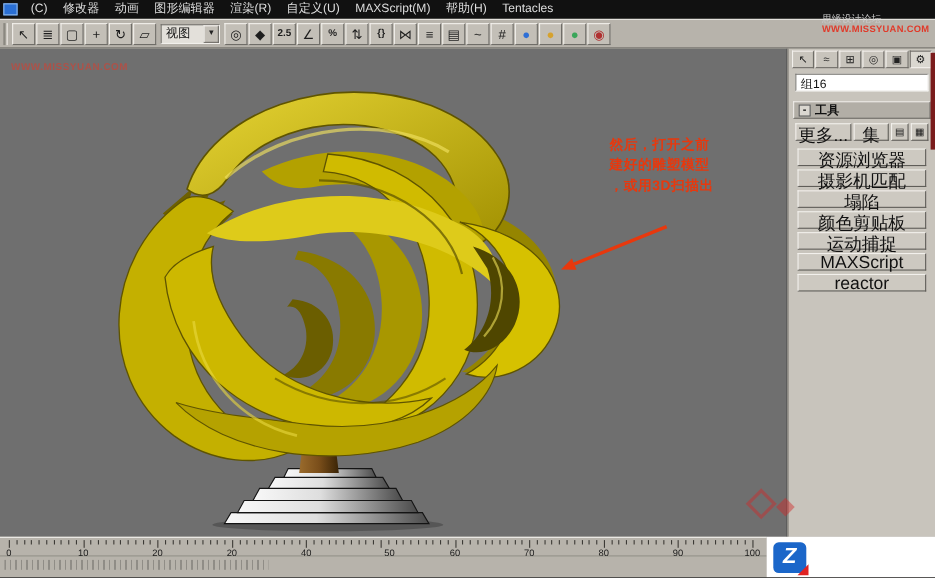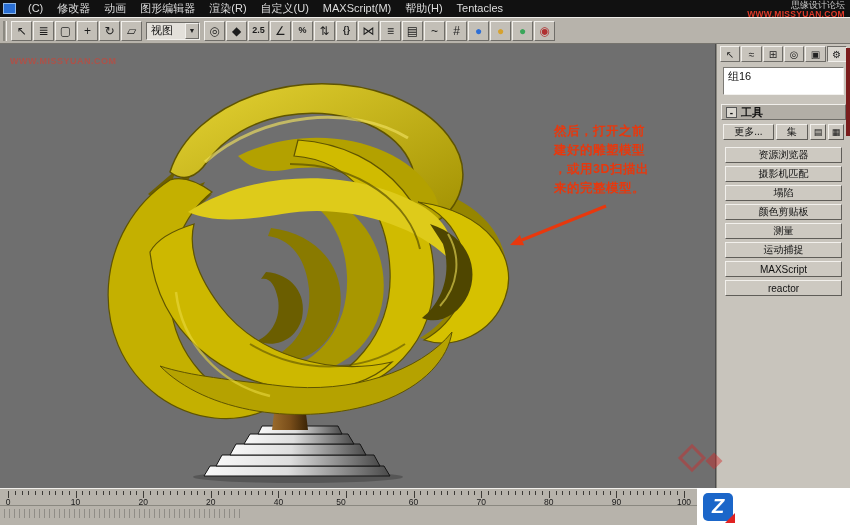--- a/index.html
+++ b/index.html
@@ -6,21 +6,21 @@
 html,body{width:850px;height:525px;overflow:hidden;background:#000;
   font-family:"Liberation Sans","DejaVu Sans",sans-serif}
 .app{position:relative;width:850px;height:525px;background:var(--ui,#b7b3ab);overflow:hidden}
 
 
 .menubar{position:absolute;left:0;top:0;width:850px;height:17px;background:var(--menu_bg,#111);
   display:flex;align-items:center;z-index:20}
 .winicon{width:13px;height:11px;background:#2a6fd4;border:1px solid #8fb8e8;margin:0 5px 0 3px;flex:0 0 auto}
 .menus{display:flex;align-items:center}
 .menu-item{color:#ddd;font-size:11px;line-height:15px;padding:0 7px;cursor:default;white-space:nowrap}
-.brand{position:absolute;right:5px;top:1px;text-align:right;line-height:9px;z-index:30}
+.brand{position:absolute;right:5px;top:13px;text-align:left;line-height:9px;z-index:30}
 .brand1{color:#c8c8c8;font-size:9px}
 .brand2{color:#e03a2a;font-size:8.5px;font-weight:bold;letter-spacing:.3px}
 
 
 .toolbar{position:absolute;left:0;top:17px;width:850px;height:27px;background:var(--ui,#b7b3ab);
   border-top:1px solid #efede9;border-bottom:1px solid #76746e;
   display:flex;align-items:center;padding:0 3px;gap:1px;z-index:10}
 .grip{width:4px;height:20px;border-left:2px solid #8a8880;border-right:1px solid #efede9;margin-right:3px}
 .icon-group{display:flex;align-items:center;gap:1px}
 .tbtn{width:21px;height:20px;background:#c3bfb7;border:1px solid;
@@ -47,29 +47,29 @@
   font-size:12.5px;font-weight:bold;line-height:19px;letter-spacing:.5px}
 
 
 .panel{position:absolute;left:716px;top:44px;width:134px;height:444px;background:var(--panel,#c8c4bc);
   border-left:1px solid #8a8880}
 .panel-tabs{display:flex;gap:1px;padding:2px 3px;height:20px}
 .ptab{flex:1;height:16px;background:#c8c4bc;border:1px solid;border-color:#f2f0ec #6f6d68 #6f6d68 #f2f0ec;
   font-size:10px;display:flex;align-items:center;justify-content:center;color:#222;cursor:default}
 .ptab.active{border-color:#6f6d68 #f2f0ec #f2f0ec #6f6d68;background:#dad7d0}
 .group-field{margin:3px 6px 5px;background:#fff;border:1px solid;border-color:#7b7974 #f2f1ee #f2f1ee #7b7974;
-  font-size:11px;padding:1px 4px;height:28px;color:#111}
+  font-size:11px;padding:1px 4px;height:16px;color:#111}
 .rollout{margin:9px 4px 4px;background:#b2aea6;border:1px solid;border-color:#f0eeea #6f6d68 #6f6d68 #f0eeea;
   display:flex;align-items:center;height:16px;font-size:11px;font-weight:bold;color:#111}
 .collapse{width:11px;height:11px;border:1px solid #555;background:#dad7d0;font-size:10px;line-height:9px;
   text-align:center;margin:0 4px;cursor:default}
 .rtitle{flex:1;text-align:left;margin-right:16px}
 .top-btn-row{display:flex;gap:2px;margin:3px 6px}
 button.gbtn,button.util{background:#cdc9c1;border:1px solid;border-color:#f2f0ec #5f5d58 #5f5d58 #f2f0ec;
-  font-size:10px;color:#111;height:16px;font-family:inherit;cursor:default}
+  font-size:16px;color:#111;height:16px;font-family:inherit;cursor:default}
 button.more{flex:1.6}
 button.sets{flex:1}
 button.mini{flex:0 0 16px;font-size:9px;padding:0}
 .util-list{display:flex;flex-direction:column;gap:3px;margin:7px 8px}
 button.util{height:16px;width:100%}
 .edge-strip{position:absolute;right:0;top:4px;width:4px;height:88px;background:#7a1c1c}
 
 
 .ruler{position:absolute;left:0;top:488px;width:697px;height:18px;background:var(--ui,#b7b3ab);
   border-top:1px solid #f0eeea;border-bottom:1px solid #8a8880}
@@ -255,21 +255,20 @@
         <line x1="606" y1="162" x2="522" y2="196" stroke="#e8380d" stroke-width="3"></line>
         <polygon points="510,201 524.1,201.2 519.9,191" fill="#e8380d"></polygon>
       </g>
     </svg>
 
     <div class="vp-watermark">WWW.MISSYUAN.COM</div>
     <div class="annotation" id="annotation">
         <div class="ann-line">然后，打开之前</div>
         <div class="ann-line">建好的雕塑模型</div>
         <div class="ann-line">，或用3D扫描出</div>
-        <div class="ann-line">来的完整模型。</div>
       </div>
   </div>
 
   <div class="panel">
     <div class="panel-tabs" id="panelTabs">
         <div class="ptab">↖</div>
         <div class="ptab">≈</div>
         <div class="ptab">⊞</div>
         <div class="ptab">◎</div>
         <div class="ptab">▣</div>
@@ -286,21 +285,20 @@
       <span id="miniIcons" style="display:flex;gap:2px">
           <button class="gbtn mini">▤</button>
           <button class="gbtn mini">▦</button>
         </span>
     </div>
     <div class="util-list" id="utilButtons">
         <button class="util">资源浏览器</button>
         <button class="util">摄影机匹配</button>
         <button class="util">塌陷</button>
         <button class="util">颜色剪贴板</button>
-        <button class="util">测量</button>
         <button class="util">运动捕捉</button>
         <button class="util">MAXScript</button>
         <button class="util">reactor</button>
       </div>
     <div class="edge-strip"></div>
   </div>
 
   <div class="ruler" id="ruler">
       <div class="tick major" style="left: 8px;"></div>
       <div class="tlabel" style="left: 8px;">0</div>
@@ -351,21 +349,21 @@
       <div class="tick" style="left: 285.16px;"></div>
       <div class="tick" style="left: 291.92px;"></div>
       <div class="tick" style="left: 298.68px;"></div>
       <div class="tick" style="left: 305.44px;"></div>
       <div class="tick" style="left: 312.2px;"></div>
       <div class="tick" style="left: 318.96px;"></div>
       <div class="tick" style="left: 325.72px;"></div>
       <div class="tick" style="left: 332.48px;"></div>
       <div class="tick" style="left: 339.24px;"></div>
       <div class="tick major" style="left: 346px;"></div>
-      <div class="tlabel" style="left: 341px;">50</div>
+      <div class="tlabel" style="left: 354px;">50</div>
       <div class="tick" style="left: 352.76px;"></div>
       <div class="tick" style="left: 359.52px;"></div>
       <div class="tick" style="left: 366.28px;"></div>
       <div class="tick" style="left: 373.04px;"></div>
       <div class="tick" style="left: 379.8px;"></div>
       <div class="tick" style="left: 386.56px;"></div>
       <div class="tick" style="left: 393.32px;"></div>
       <div class="tick" style="left: 400.08px;"></div>
       <div class="tick" style="left: 406.84px;"></div>
       <div class="tick major" style="left: 413.6px;"></div>

